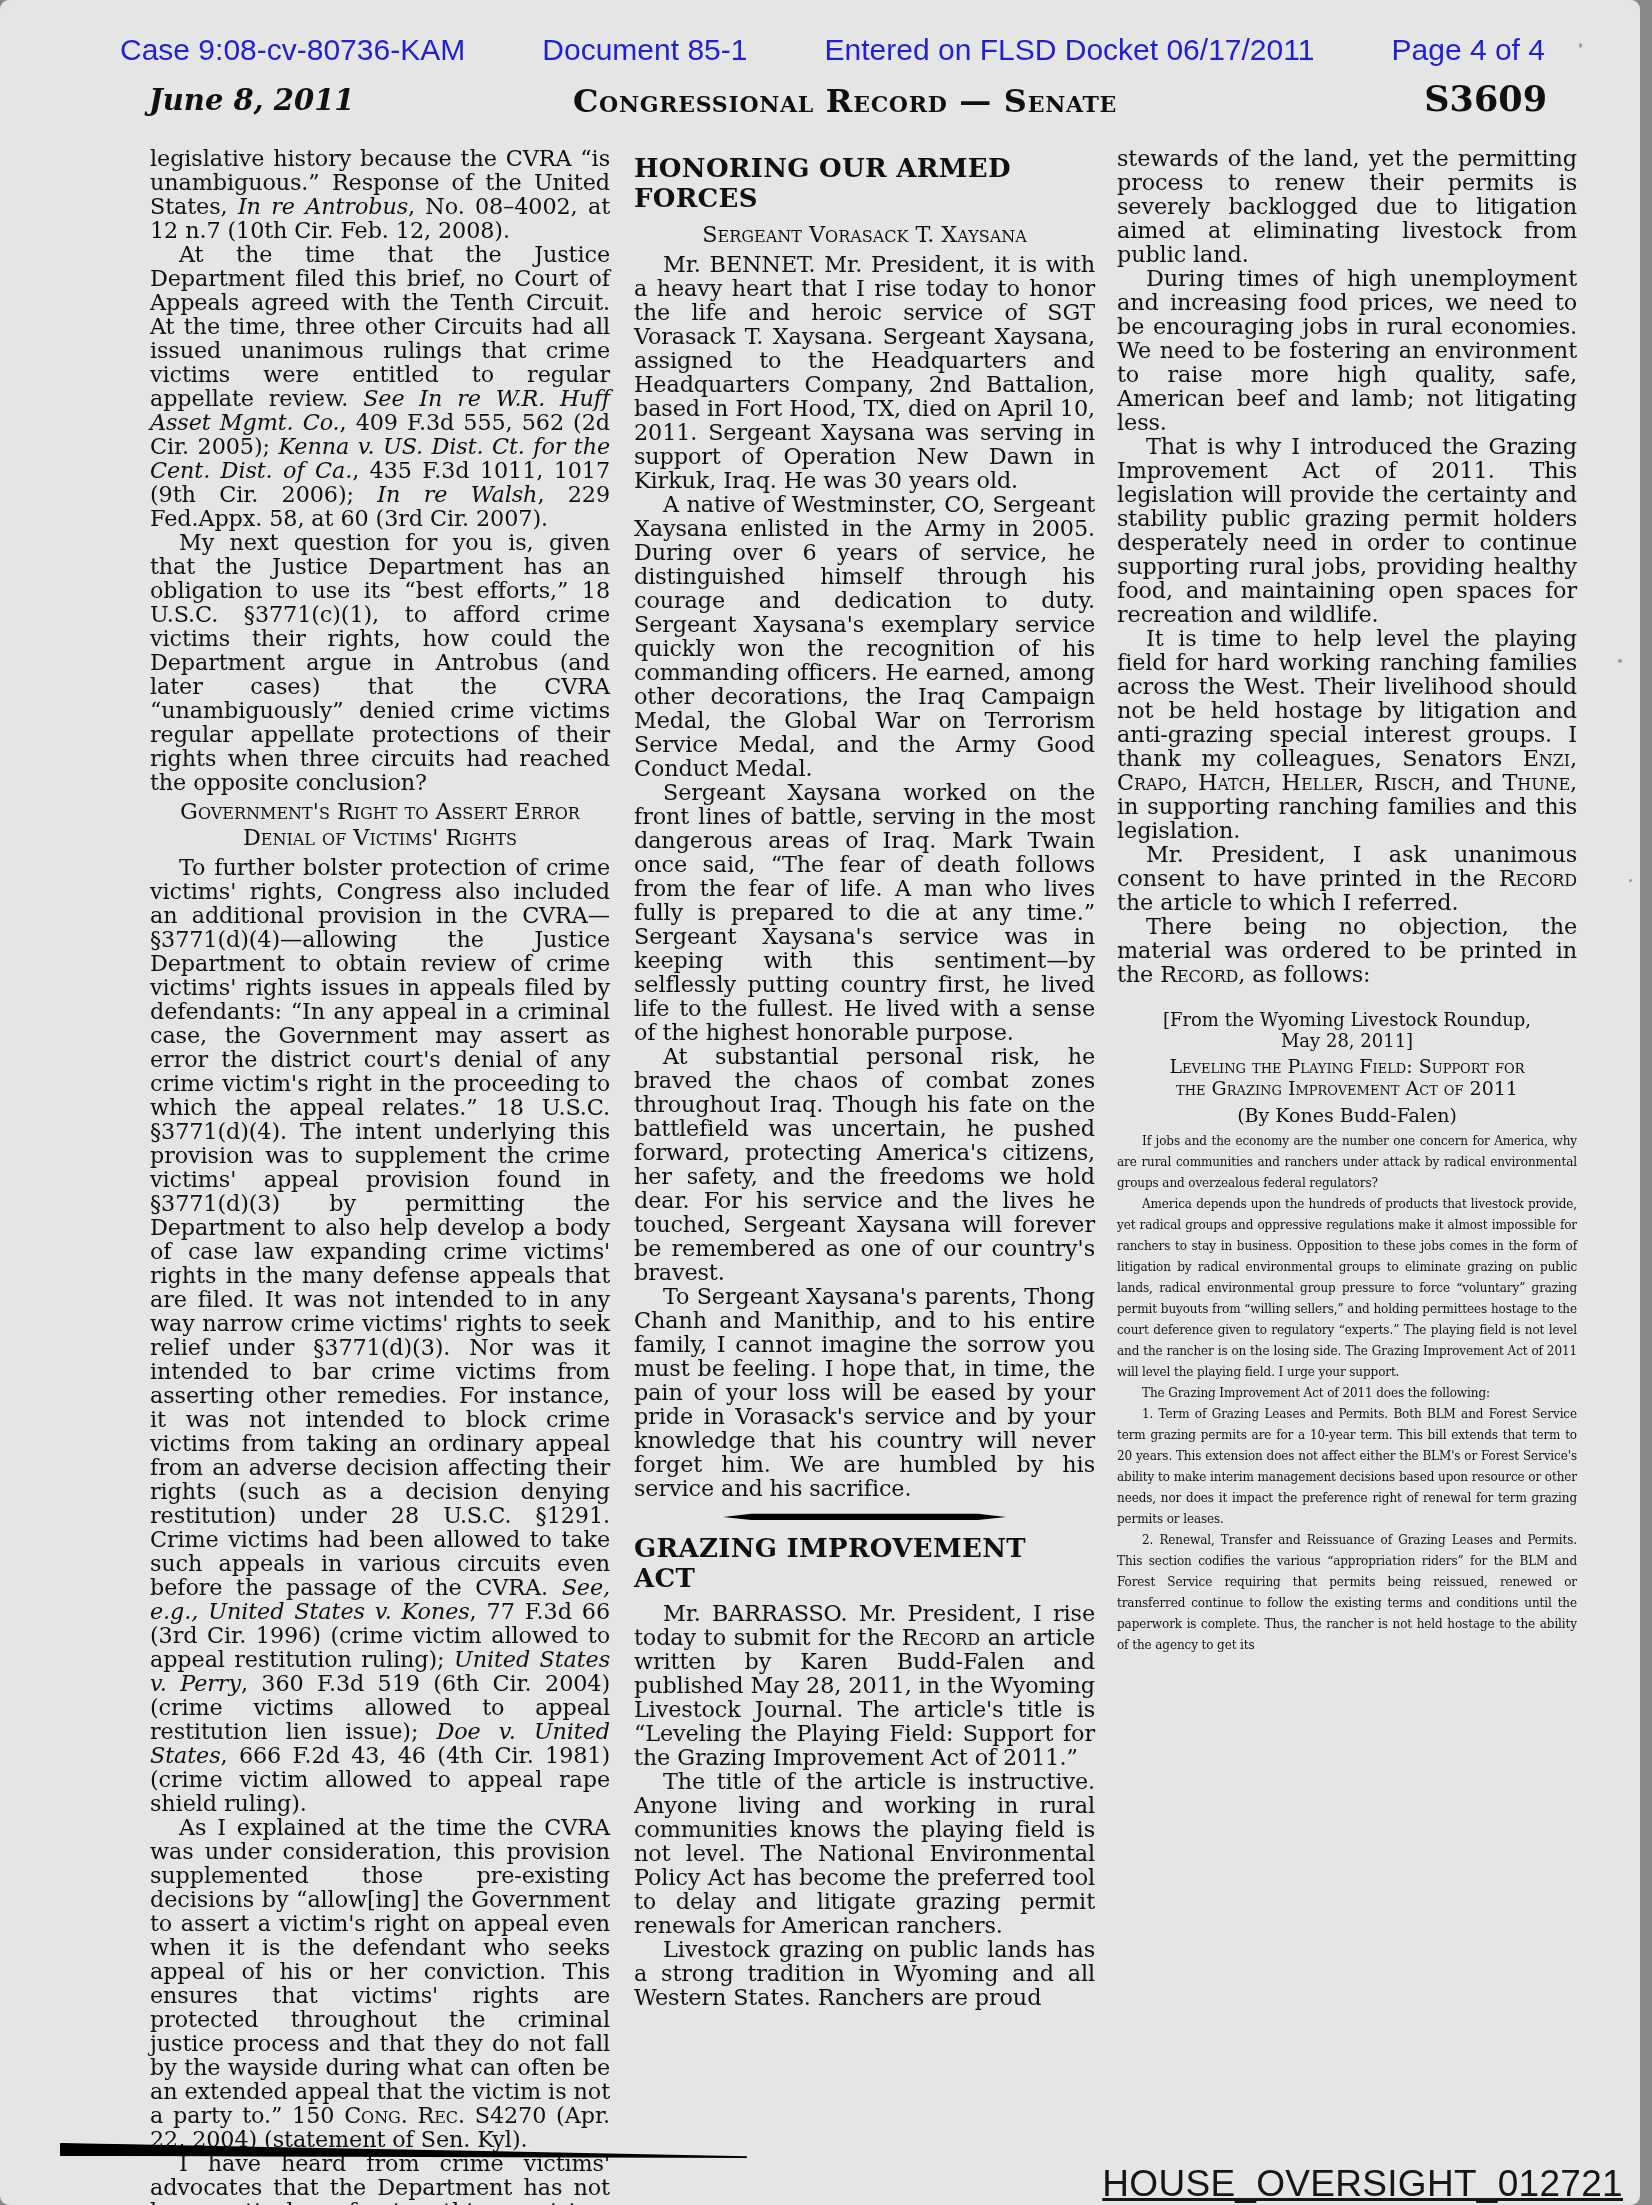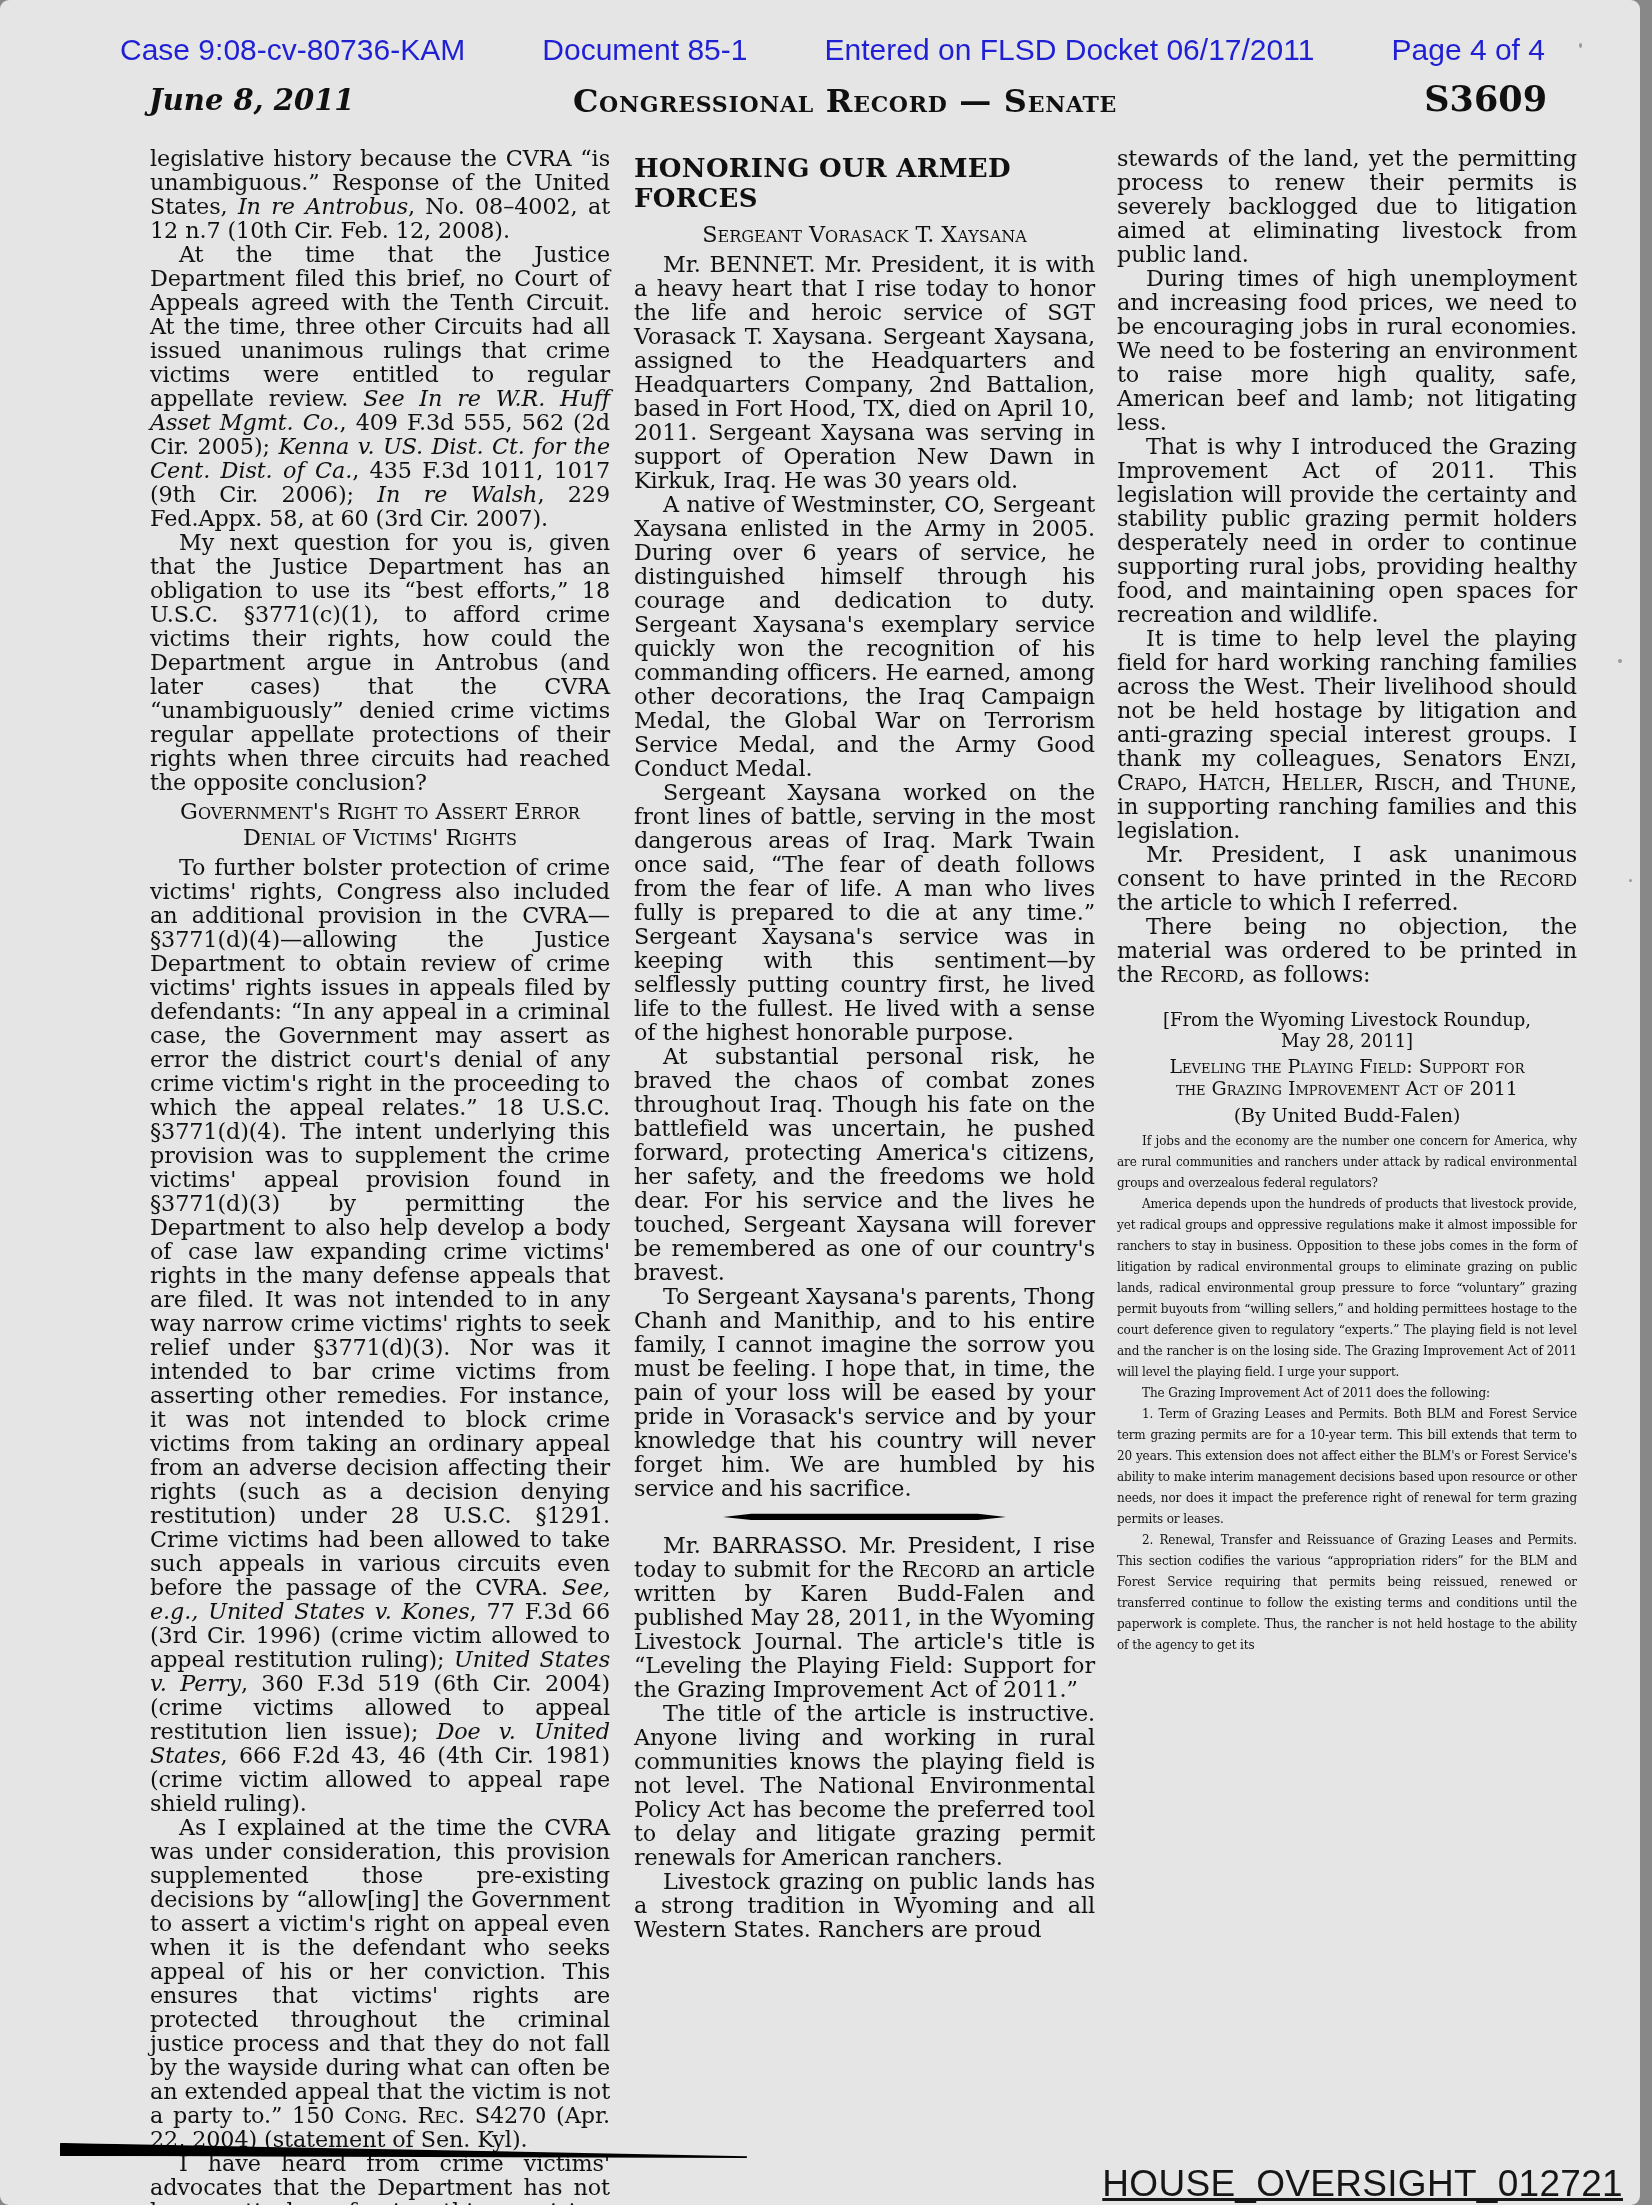--- a/index.html
+++ b/index.html
@@ -107,34 +107,35 @@
     </div>
   <div class="column col-2">
       <div class="art-head">HONORING OUR ARMED FORCES</div>
       <div class="sc-head">Sergeant Vorasack T. Xaysana</div>
       <p class="para"><span>Mr. BENNET. Mr. President, it is with a heavy heart that I rise today to honor the life and heroic service of SGT Vorasack T. Xaysana. Sergeant Xaysana, assigned to the Headquarters and Headquarters Company, 2nd Battalion, based in Fort Hood, TX, died on April 10, 2011. Sergeant Xaysana was serving in support of Operation New Dawn in Kirkuk, Iraq. He was 30 years old.</span></p>
       <p class="para"><span>A native of Westminster, CO, Sergeant Xaysana enlisted in the Army in 2005. During over 6 years of service, he distinguished himself through his courage and dedication to duty. Sergeant Xaysana's exemplary service quickly won the recognition of his commanding officers. He earned, among other decorations, the Iraq Campaign Medal, the Global War on Terrorism Service Medal, and the Army Good Conduct Medal.</span></p>
       <p class="para"><span>Sergeant Xaysana worked on the front lines of battle, serving in the most dangerous areas of Iraq. Mark Twain once said, “The fear of death follows from the fear of life. A man who lives fully is prepared to die at any time.” Sergeant Xaysana's service was in keeping with this sentiment—by selflessly putting country first, he lived life to the fullest. He lived with a sense of the highest honorable purpose.</span></p>
       <p class="para"><span>At substantial personal risk, he braved the chaos of combat zones throughout Iraq. Though his fate on the battlefield was uncertain, he pushed forward, protecting America's citizens, her safety, and the freedoms we hold dear. For his service and the lives he touched, Sergeant Xaysana will forever be remembered as one of our country's bravest.</span></p>
       <p class="para"><span>To Sergeant Xaysana's parents, Thong Chanh and Manithip, and to his entire family, I cannot imagine the sorrow you must be feeling. I hope that, in time, the pain of your loss will be eased by your pride in Vorasack's service and by your knowledge that his country will never forget him. We are humbled by his service and his sacrifice.</span></p>
       <div class="divider"></div>
+      <div class="art-head">GRAZING IMPROVEMENT ACT</div>
       <p class="para"><span>Mr. BARRASSO. Mr. President, I rise today to submit for the </span><span class="seg-sc">Record</span><span> an article written by Karen Budd-Falen and published May 28, 2011, in the Wyoming Livestock Journal. The article's title is “Leveling the Playing Field: Support for the Grazing Improvement Act of 2011.”</span></p>
       <p class="para"><span>The title of the article is instructive. Anyone living and working in rural communities knows the playing field is not level. The National Environmental Policy Act has become the preferred tool to delay and litigate grazing permit renewals for American ranchers.</span></p>
       <p class="para"><span>Livestock grazing on public lands has a strong tradition in Wyoming and all Western States. Ranchers are proud</span></p>
     </div>
   <div class="column col-3">
       <p class="para noindent"><span>stewards of the land, yet the permitting process to renew their permits is severely backlogged due to litigation aimed at eliminating livestock from public land.</span></p>
       <p class="para"><span>During times of high unemployment and increasing food prices, we need to be encouraging jobs in rural economies. We need to be fostering an environment to raise more high quality, safe, American beef and lamb; not litigating less.</span></p>
       <p class="para"><span>That is why I introduced the Grazing Improvement Act of 2011. This legislation will provide the certainty and stability public grazing permit holders desperately need in order to continue supporting rural jobs, providing healthy food, and maintaining open spaces for recreation and wildlife.</span></p>
       <p class="para"><span>It is time to help level the playing field for hard working ranching families across the West. Their livelihood should not be held hostage by litigation and anti-grazing special interest groups. I thank my colleagues, Senators </span><span class="seg-sc">Enzi</span><span>, </span><span class="seg-sc">Crapo</span><span>, </span><span class="seg-sc">Hatch</span><span>, </span><span class="seg-sc">Heller</span><span>, </span><span class="seg-sc">Risch</span><span>, and </span><span class="seg-sc">Thune</span><span>, in supporting ranching families and this legislation.</span></p>
       <p class="para"><span>Mr. President, I ask unanimous consent to have printed in the </span><span class="seg-sc">Record</span><span> the article to which I referred.</span></p>
       <p class="para"><span>There being no objection, the material was ordered to be printed in the </span><span class="seg-sc">Record</span><span>, as follows:</span></p>
       <div class="bracket">[From the Wyoming Livestock Roundup,<br>May 28, 2011]</div>
       <div class="sc-head-small">Leveling the Playing Field: Support for<br>the Grazing Improvement Act of 2011</div>
-      <div class="byline">(By United Budd-Falen)</div>
+      <div class="byline">(By Kones Budd-Falen)</div>
       <p class="para small"><span>If jobs and the economy are the number one concern for America, why are rural communities and ranchers under attack by radical environmental groups and overzealous federal regulators?</span></p>
       <p class="para small"><span>America depends upon the hundreds of products that livestock provide, yet radical groups and oppressive regulations make it almost impossible for ranchers to stay in business. Opposition to these jobs comes in the form of litigation by radical environmental groups to eliminate grazing on public lands, radical environmental group pressure to force “voluntary” grazing permit buyouts from “willing sellers,” and holding permittees hostage to the court deference given to regulatory “experts.” The playing field is not level and the rancher is on the losing side. The Grazing Improvement Act of 2011 will level the playing field. I urge your support.</span></p>
       <p class="para small"><span>The Grazing Improvement Act of 2011 does the following:</span></p>
       <p class="para small"><span>1. Term of Grazing Leases and Permits. Both BLM and Forest Service term grazing permits are for a 10-year term. This bill extends that term to 20 years. This extension does not affect either the BLM's or Forest Service's ability to make interim management decisions based upon resource or other needs, nor does it impact the preference right of renewal for term grazing permits or leases.</span></p>
       <p class="para small"><span>2. Renewal, Transfer and Reissuance of Grazing Leases and Permits. This section codifies the various “appropriation riders” for the BLM and Forest Service requiring that permits being reissued, renewed or transferred continue to follow the existing terms and conditions until the paperwork is complete. Thus, the rancher is not held hostage to the ability of the agency to get its</span></p>
     </div>
 
   <div class="scan-line"></div>
   <div class="speck s1"></div>
   <div class="speck s2"></div>

